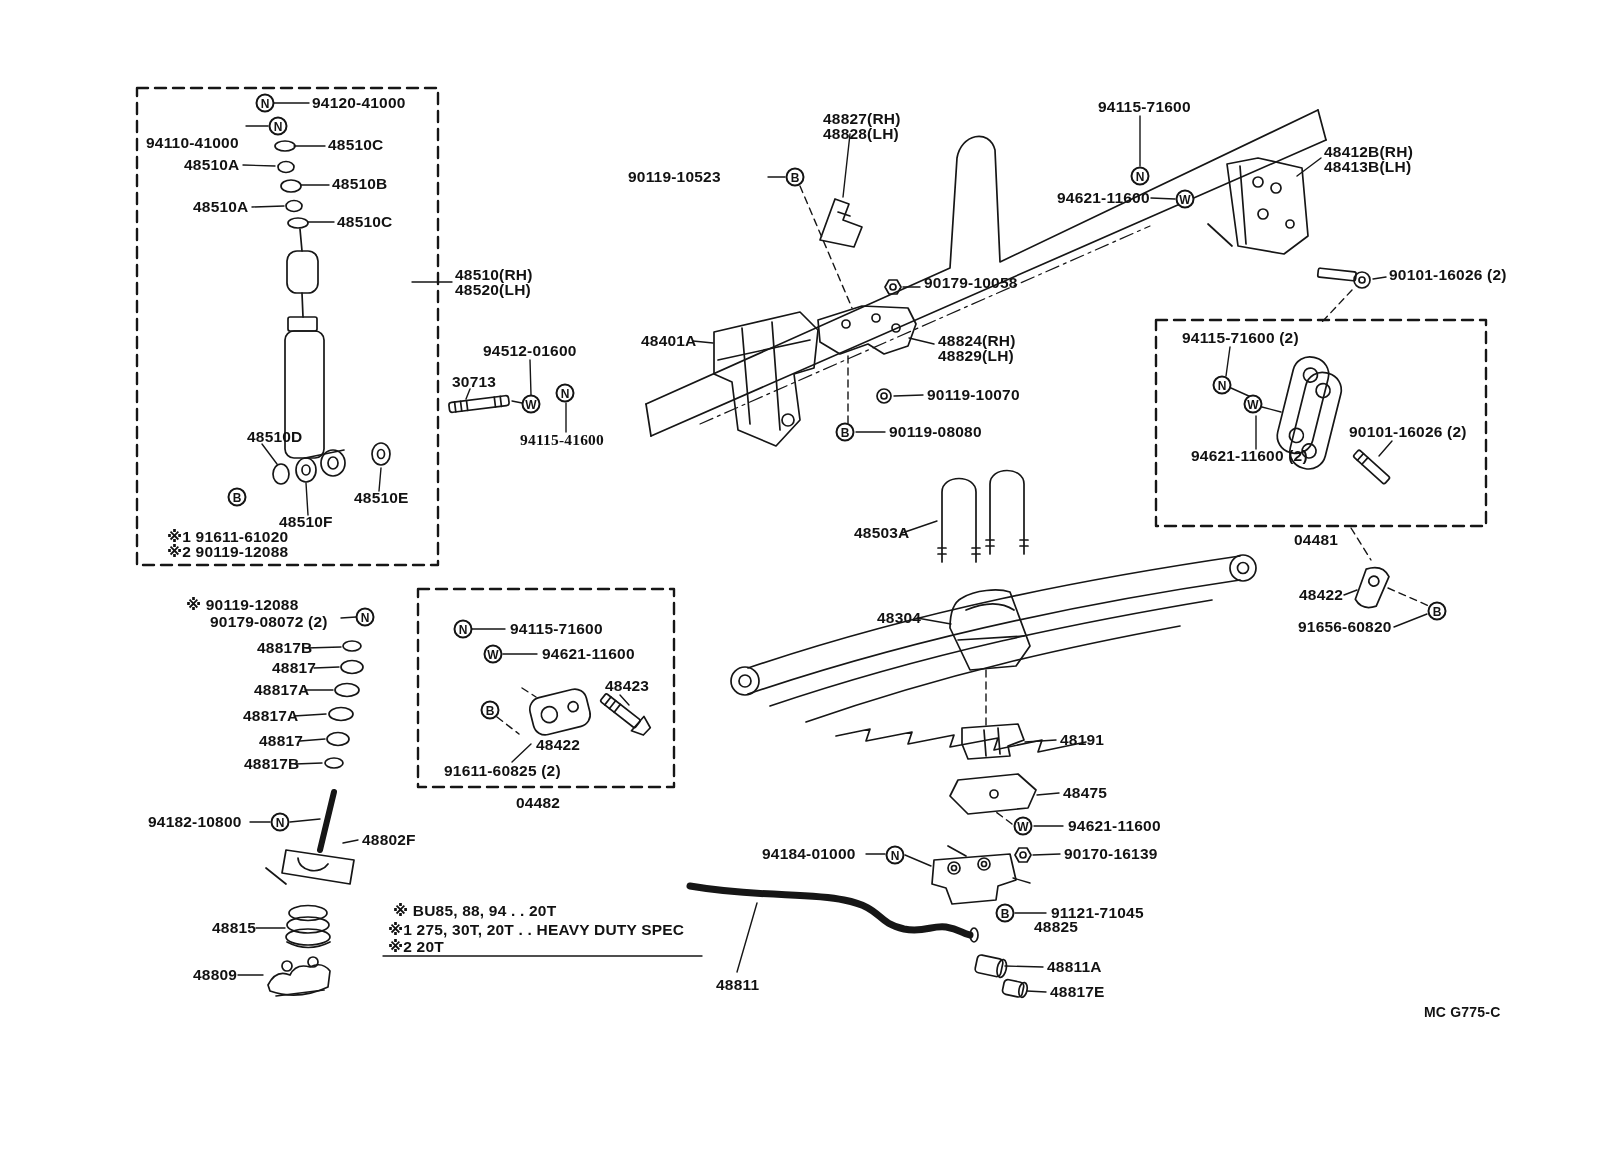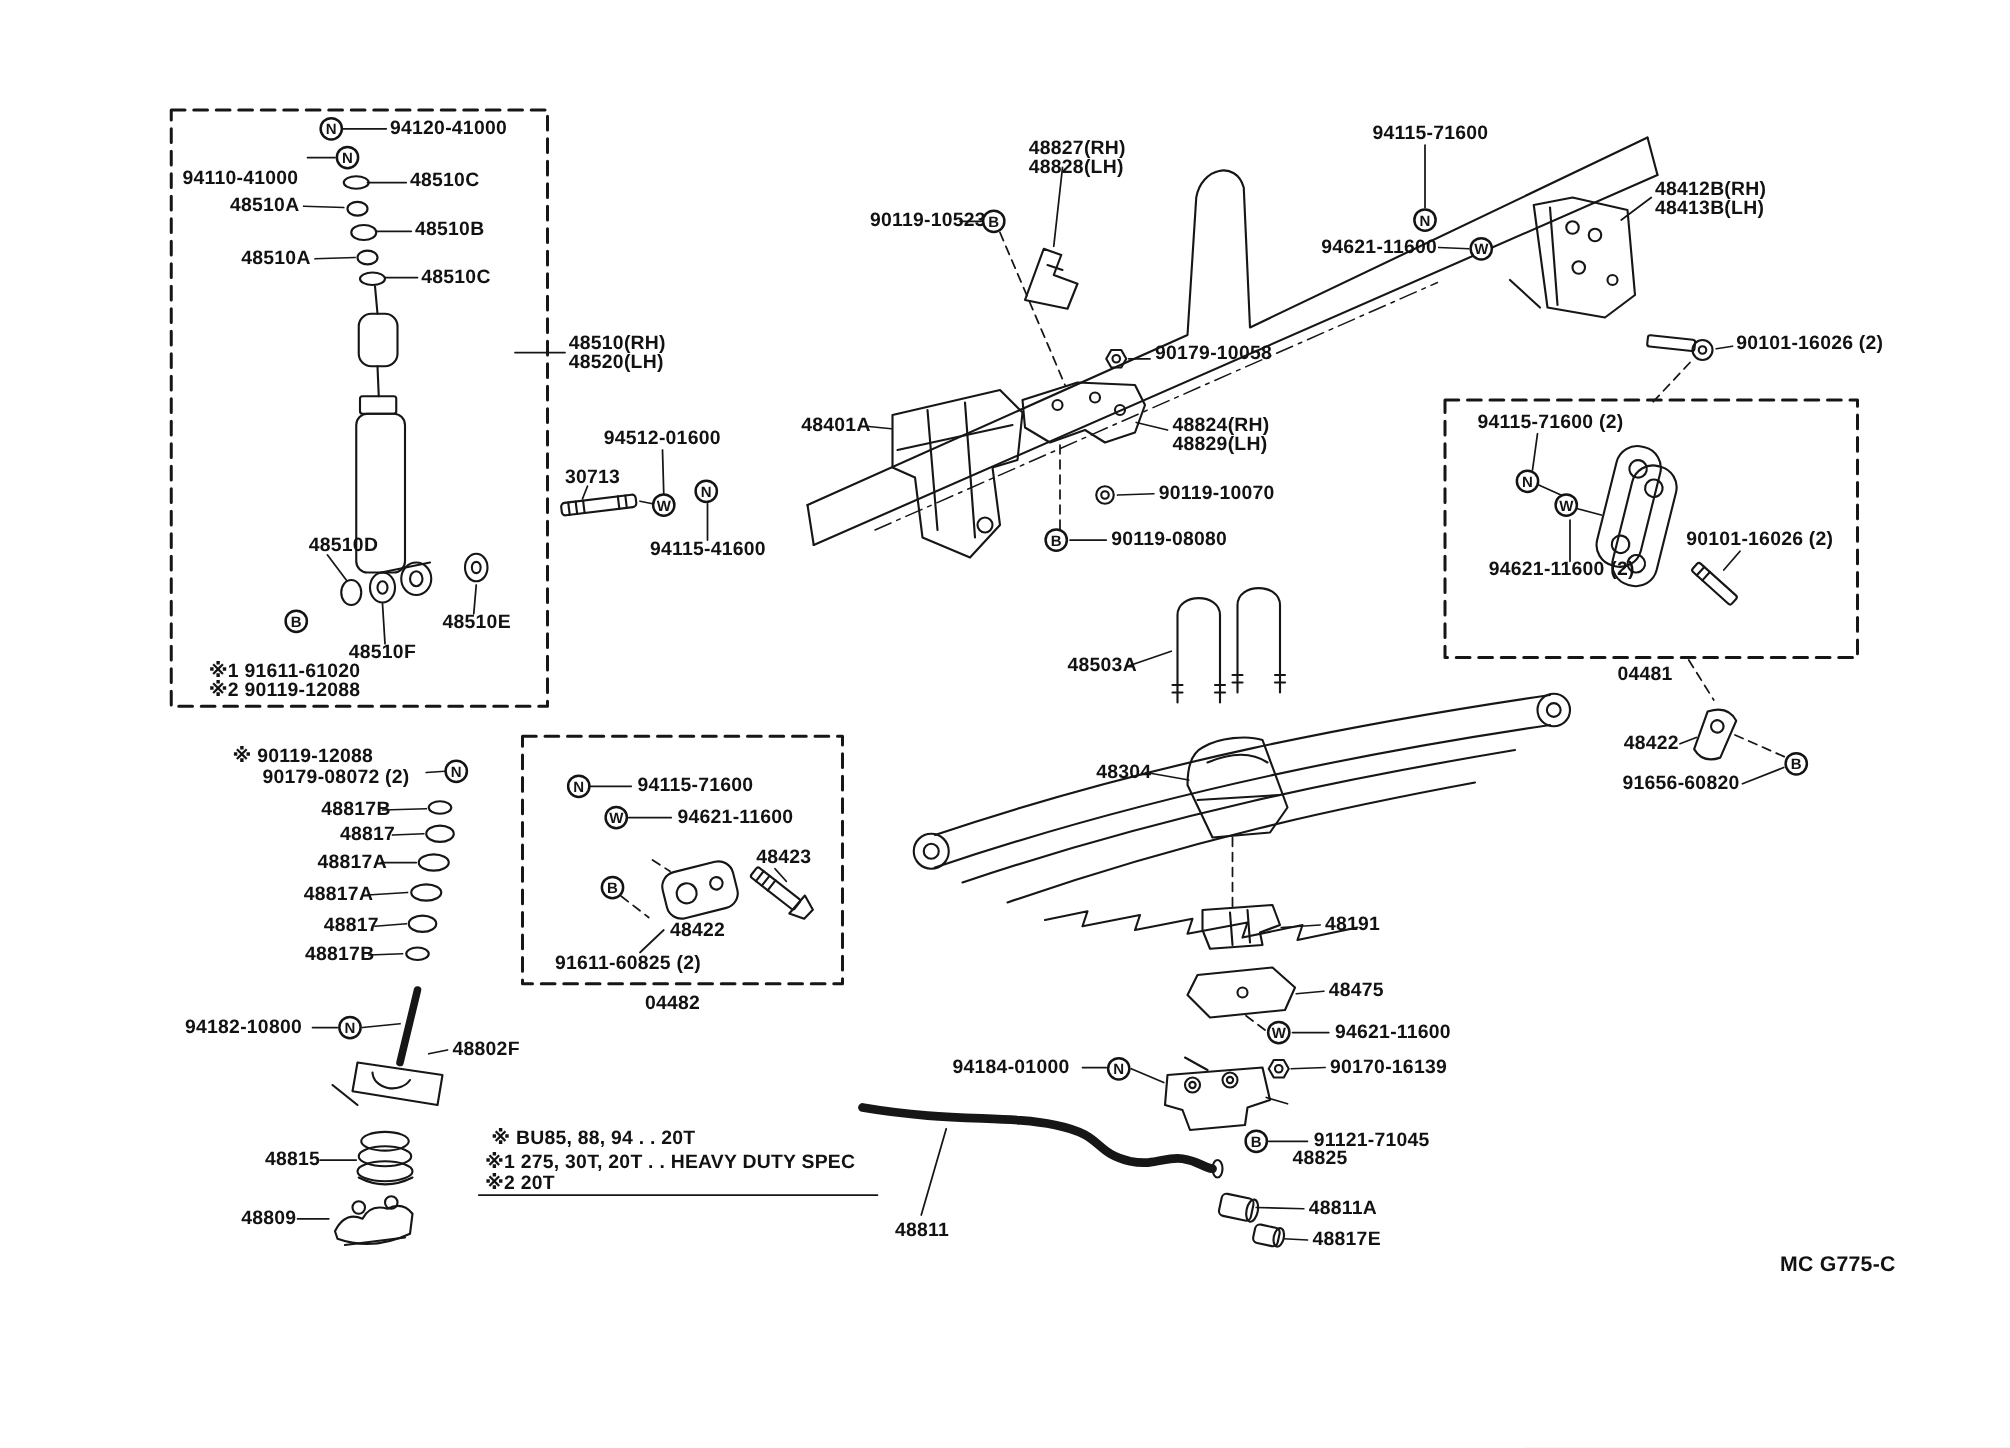--- a/index.html
+++ b/index.html
@@ -4,21 +4,21 @@
 <style>
   html,body{margin:0;padding:0;background:#f2f2f2;}
   #page{position:relative;width:1608px;height:1158px;background:#ffffff;overflow:hidden;
         font-family:"Liberation Sans","DejaVu Sans",sans-serif;}
   #diagram-svg{position:absolute;left:0;top:0;width:1608px;height:1158px;}
   .part-label{position:absolute;transform:translateY(-50%);
               font-weight:bold;font-size:15.5px;color:#121212;white-space:pre;letter-spacing:.2px;}
   .marker{position:absolute;width:19px;height:19px;border:2px solid #141414;border-radius:50%;
           background:#fff;color:#141414;font-weight:bold;font-size:12px;line-height:16px;
           text-align:center;transform:translate(-50%,-50%);box-sizing:border-box;}
-  .footer-code{font-size:17px;}
+  .footer-code{font-size:14px;}
 </style>
 </head>
 <body>
 
 <div id="page">
 
   <svg id="diagram-svg" viewBox="0 0 1608 1158" xmlns="http://www.w3.org/2000/svg">
     <g fill="none" stroke="#161616" stroke-width="1.7" stroke-linecap="round" stroke-linejoin="round">
 
       <rect x="137" y="88" width="301" height="477" stroke-dasharray="11 7" stroke-width="2.4"></rect>
@@ -328,21 +328,21 @@
       <div class="part-label" style="left: 146px; top: 126px; margin-top: 17px;">94110-41000</div>
       <div class="part-label" style="left: 328px; top: 145px;">48510C</div>
       <div class="part-label" style="left: 184px; top: 165px;">48510A</div>
       <div class="part-label" style="left: 332px; top: 184px;">48510B</div>
       <div class="part-label" style="left: 193px; top: 207px;">48510A</div>
       <div class="part-label" style="left: 337px; top: 222px;">48510C</div>
       <div class="part-label" style="left: 455px; top: 275px;">48510(RH)</div>
       <div class="part-label" style="left: 455px; top: 290px;">48520(LH)</div>
       <div class="part-label" style="left: 483px; top: 351px;">94512-01600</div>
       <div class="part-label" style="left: 452px; top: 382px;">30713</div>
-      <div class="part-label" style="left: 520px; top: 440px;">94115-41600</div>
+      <div class="part-label" style="left: 520px; top: 440px; font-family: Liberation Serif, serif;">94115-41600</div>
       <div class="part-label" style="left: 247px; top: 437px;">48510D</div>
       <div class="part-label" style="left: 354px; top: 498px;">48510E</div>
       <div class="part-label" style="left: 279px; top: 522px;">48510F</div>
       <div class="part-label" style="left: 167px; top: 537px;">※1 91611-61020</div>
       <div class="part-label" style="left: 167px; top: 552px;">※2 90119-12088</div>
       <div class="part-label" style="left: 186px; top: 605px;">※ 90119-12088</div>
       <div class="part-label" style="left: 210px; top: 622px; text-align: right;">90179-08072 (2)</div>
       <div class="part-label" style="left: 257px; top: 648px;">48817B</div>
       <div class="part-label" style="left: 272px; top: 668px;">48817</div>
       <div class="part-label" style="left: 254px; top: 690px;">48817A</div>
@@ -357,21 +357,21 @@
       <div class="part-label" style="left: 542px; top: 654px;">94621-11600</div>
       <div class="part-label" style="left: 605px; top: 686px;">48423</div>
       <div class="part-label" style="left: 536px; top: 745px;">48422</div>
       <div class="part-label" style="left: 444px; top: 771px;">91611-60825 (2)</div>
       <div class="part-label" style="left: 516px; top: 803px;">04482</div>
       <div class="part-label" style="left: 393px; top: 911px;">※ BU85, 88, 94 . . 20T</div>
       <div class="part-label" style="left: 388px; top: 930px;">※1 275, 30T, 20T . . HEAVY DUTY SPEC</div>
       <div class="part-label" style="left: 388px; top: 947px;">※2 20T</div>
       <div class="part-label" style="left: 823px; top: 119px;">48827(RH)</div>
       <div class="part-label" style="left: 823px; top: 134px;">48828(LH)</div>
-      <div class="part-label" style="left: 696px; top: 177px; text-align: center;">90119-10523</div>
+      <div class="part-label" style="left: 628px; top: 177px; text-align: center;">90119-10523</div>
       <div class="part-label" style="left: 1098px; top: 107px;">94115-71600</div>
       <div class="part-label" style="left: 1057px; top: 198px;">94621-11600</div>
       <div class="part-label" style="left: 1324px; top: 152px;">48412B(RH)</div>
       <div class="part-label" style="left: 1324px; top: 167px;">48413B(LH)</div>
       <div class="part-label" style="left: 1389px; top: 275px;">90101-16026 (2)</div>
       <div class="part-label" style="left: 924px; top: 283px;">90179-10058</div>
       <div class="part-label" style="left: 641px; top: 341px;">48401A</div>
       <div class="part-label" style="left: 938px; top: 341px;">48824(RH)</div>
       <div class="part-label" style="left: 938px; top: 356px;">48829(LH)</div>
       <div class="part-label" style="left: 927px; top: 395px;">90119-10070</div>

